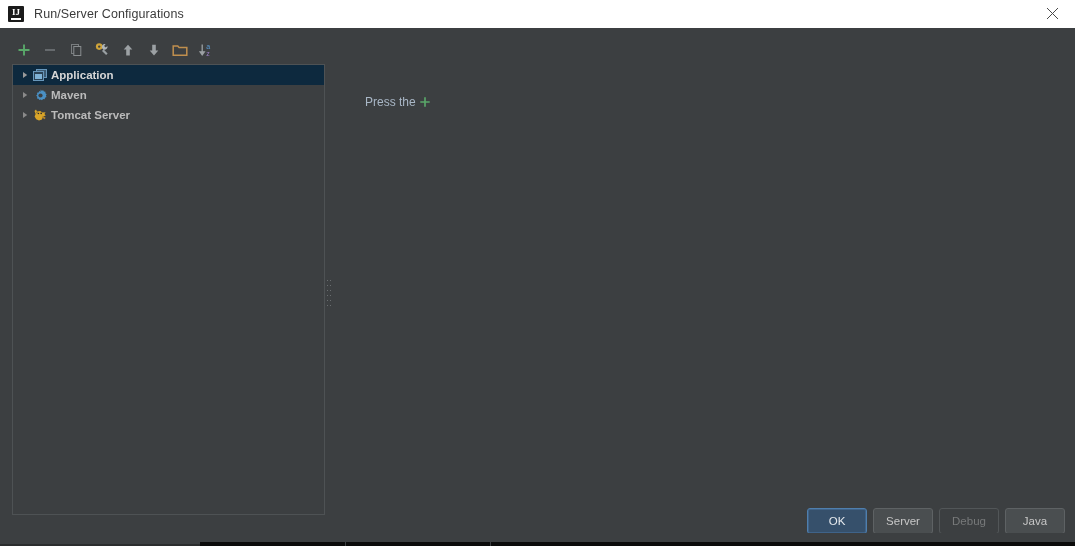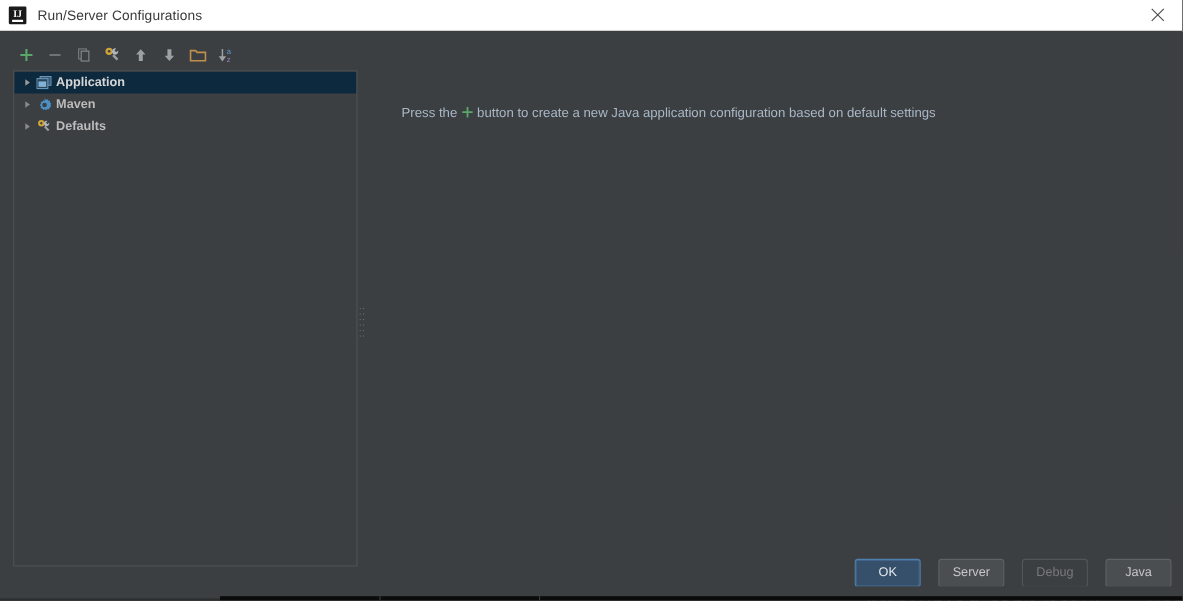--- a/index.html
+++ b/index.html
@@ -192,21 +192,21 @@
   }
   .hint-plus svg { display: block; }
 
   
   .buttons {
     position: absolute;
     right: 10px;
     top: 480px;
     display: flex;
     align-items: center;
-    gap: 16px;
+    gap: 6px;
   }
   .btn {
     min-width: 60px;
     height: 26px;
     padding: 0 12px;
     box-sizing: border-box;
     border-radius: 3px;
     border: 1px solid #5e6264;
     background: #4a4e50;
     color: #c7c7c7;
@@ -374,37 +374,38 @@
         </span>
         <span class="tree-icon">
           <svg width="13" height="13" viewBox="0 0 13 13">
             <path d="M6.5 0.6 l1.2 1.1 1.5 -0.5 0.7 1.4 1.6 0.1 -0.1 1.6 1.3 0.9 -0.8 1.4 0.6 1.5 -1.5 0.6 -0.3 1.6 -1.6 -0.2 -1.1 1.2 -1.3 -0.9 -1.4 0.7 -0.7 -1.4 -1.6 -0.3 0.3 -1.6 -1.1 -1.2 1.1 -1.2 -0.3 -1.6 1.6 -0.3 0.7 -1.4 1.4 0.7 z" fill="#4a90c4"></path>
             <circle cx="6.5" cy="6.5" r="2.1" fill="#3c3f41"></circle>
           </svg>
         </span>
         <span class="tree-label">Maven</span>
       </div>
 
-
       <div class="tree-row">
         <span class="tree-arrow">
           <svg width="8" height="8" viewBox="0 0 8 8">
               <path d="M2 1 L6.2 4 L2 7 Z" fill="#8a8a8a"></path>
             </svg>
         </span>
         <span class="tree-icon">
-          <svg width="14" height="14" viewBox="0 0 16 16">
-            <circle cx="5.2" cy="4.6" r="3.3" fill="#cfa43a"></circle>
-            <circle cx="5.2" cy="4.6" r="1.2" fill="#3c3f41"></circle>
-            <path d="M9.5 7.3 L13.6 11.5 L12.1 13 L8 8.9 Z" fill="#9aa0a3"></path>
-            <path d="M11.6 2.1 a3 3 0 0 0 -3.5 4.2 L9.2 7.4 A3 3 0 0 0 13.4 3.9 L11.7 5.6 10.1 4 Z" fill="#b0b6b9"></path>
+          <svg width="14" height="13" viewBox="0 0 14 13">
+            <path d="M1.5 2 L3 0.6 L4 2.4 L7.2 2 L9.5 3.6 L12.6 3.2 L11.4 5 L12.8 6.4 L10 7.4 L9 10.6 L6 11.4 L3.2 10.2 L1.6 7.4 L2.6 5 Z" fill="#d9a528"></path>
+            <path d="M3.2 3.2 L4.6 3.4 L4 4.6 Z" fill="#3c3f41"></path>
+            <circle cx="5.4" cy="4.5" r="0.8" fill="#2b2b2b"></circle>
+            <circle cx="8.2" cy="4.4" r="0.8" fill="#2b2b2b"></circle>
+            <path d="M9.8 6.8 L12.6 8.8 L11.8 10.2 L9 8.6 Z" fill="#b5862a"></path>
           </svg>
         </span>
-        <span class="tree-label">Defaults</span>
-      </div>
+        <span class="tree-label">Tomcat Server</span>
+      </div>
+
 
     </div>
 
     <div class="splitter">
       <div class="splitter-grip">
         <i style="left:0px;top:0px"></i>
           <i style="left:3px;top:0px"></i>
         <i style="left:0px;top:5px"></i>
           <i style="left:3px;top:5px"></i>
         <i style="left:0px;top:10px"></i>
@@ -419,21 +420,20 @@
     </div>
 
     <div class="hint-panel">
       <div class="hint-text">
         <span>Press the</span>
         <span class="hint-plus">
           <svg width="12" height="12" viewBox="0 0 14 14">
             <path d="M7 1.5 V12.5 M1.5 7 H12.5" stroke="#59a869" stroke-width="1.9"></path>
           </svg>
         </span>
-        <span>button to create a new Java application configuration based on default settings</span>
       </div>
     </div>
 
     <div class="buttons">
       <div class="btn default">OK</div>
       <div class="btn">Server</div>
       <div class="btn disabled">Debug</div>
       <div class="btn">Java</div>
     </div>
 

